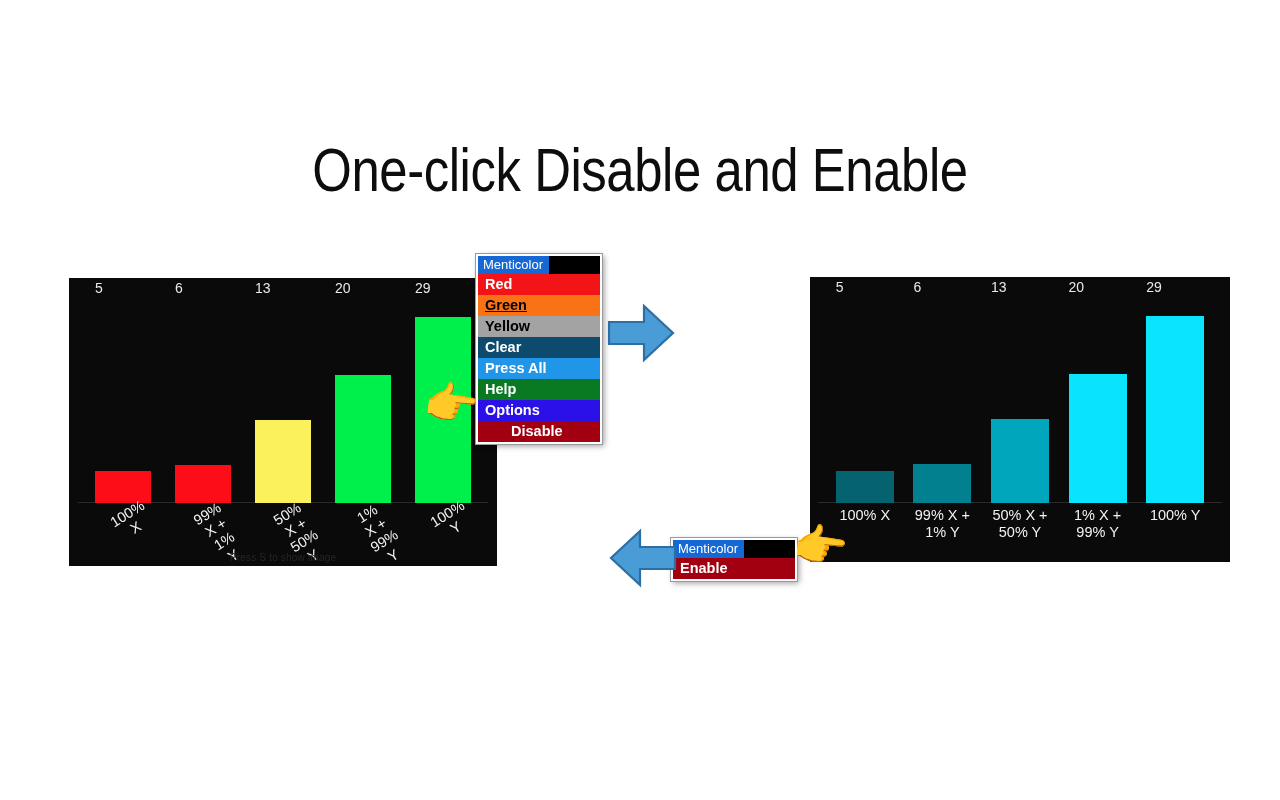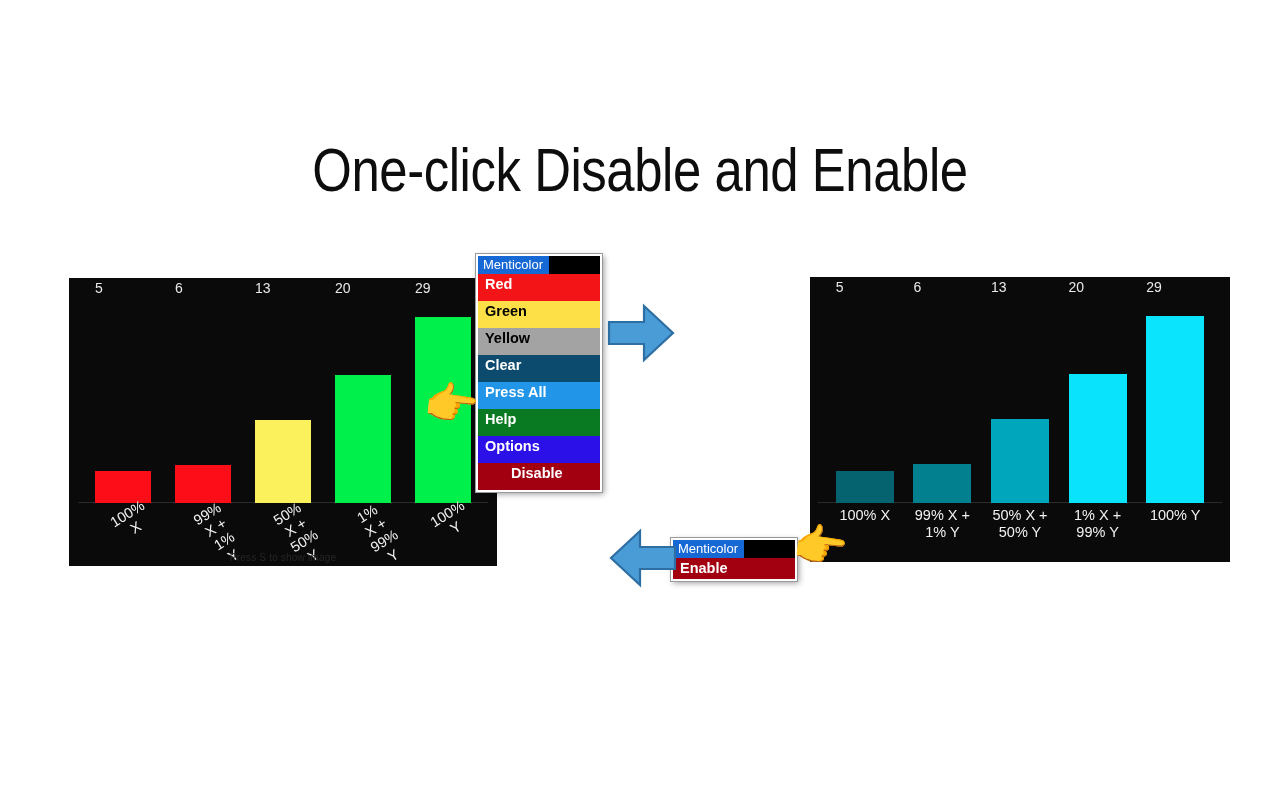--- a/index.html
+++ b/index.html
@@ -109,21 +109,21 @@
   .menu-item{
     font-size:14px;font-weight:bold;line-height:20px;height:20px;
     padding-left:7px;white-space:nowrap;
     font-family:"Liberation Sans", sans-serif;
     box-sizing:border-box;
   }
 
   #menu-disable{left:476px;top:254px;width:126px;}
   #menu-disable .menu-titlebar{height:18px;}
   #menu-disable .menu-title{font-size:13px;line-height:18px;}
-  #menu-disable .menu-item{height:27px;line-height:21px;font-size:14.5px;}
+  #menu-disable .menu-item{height:21px;line-height:21px;font-size:14.5px;}
 
   #menu-enable{left:671px;top:538px;width:126px;}
   #menu-enable .menu-titlebar{height:18px;}
   #menu-enable .menu-title{font-size:13px;line-height:18px;}
   #menu-enable .menu-item{height:21px;line-height:21px;font-size:14.5px;}
   #menu-enable .menu-titlebar{background:#000;}
 
   
   .arrow{position:absolute;}
   #arrow-right{left:606px;top:302px;width:70px;height:62px;}
@@ -236,21 +236,21 @@
         <div class="xl">100% Y</div>
       </div>
   </div>
 
   <div class="menu" id="menu-disable">
     <div class="menu-titlebar">
       <div class="menu-title">Menticolor</div>
     </div>
     <div class="menu-items" id="menu-disable-items">
         <div class="menu-item" style="background: rgb(242, 20, 22); color: rgb(255, 255, 255);">Red</div>
-        <div class="menu-item" style="background: #fde047; color: rgb(0, 0, 0);">Green</div>
+        <div class="menu-item" style="background: #f97316; color: rgb(0, 0, 0); text-decoration: underline;">Green</div>
         <div class="menu-item" style="background: #a3a3a3; color: rgb(0, 0, 0);">Yellow</div>
         <div class="menu-item" style="background: #0c4a6e; color: rgb(255, 255, 255);">Clear</div>
         <div class="menu-item" style="background: rgb(33, 150, 232); color: rgb(255, 255, 255);">Press All</div>
         <div class="menu-item" style="background: rgb(10, 122, 34); color: rgb(255, 255, 255);">Help</div>
         <div class="menu-item" style="background: rgb(43, 17, 232); color: rgb(255, 255, 255);">Options</div>
         <div class="menu-item" style="background: rgb(162, 0, 16); color: rgb(255, 255, 255); padding-left: 33px;">Disable</div>
       </div>
   </div>
 
   <div class="menu" id="menu-enable">

